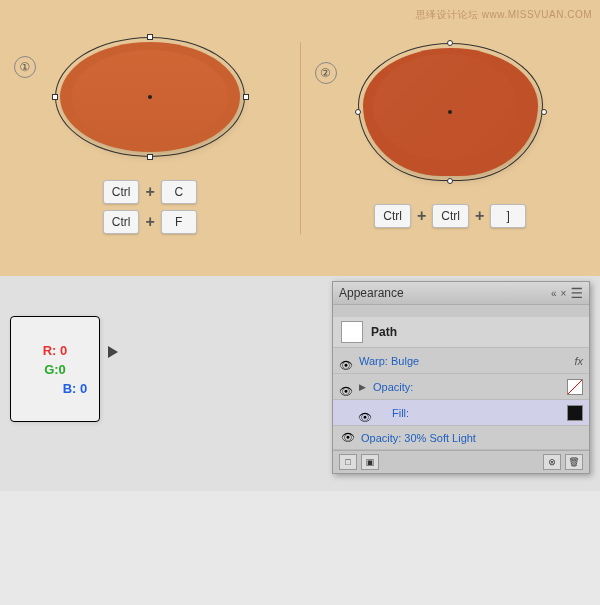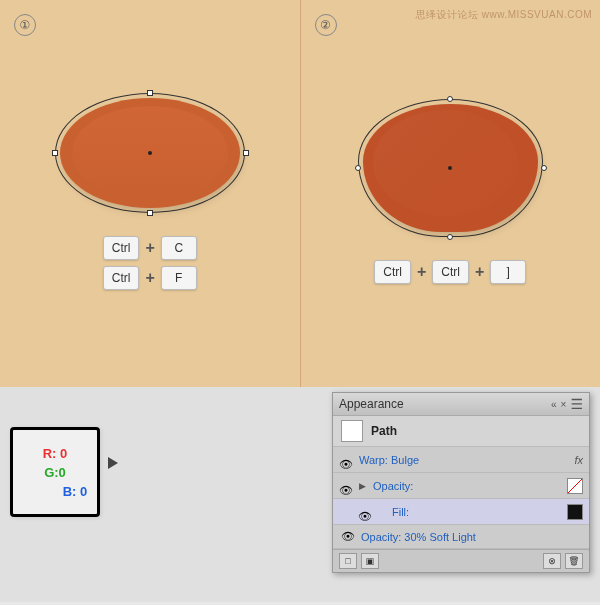--- a/index.html
+++ b/index.html
@@ -1,23 +1,24 @@
 <!DOCTYPE html>
 <html><head>
   <meta charset="utf-8">
   <style>
     * { margin: 0; padding: 0; box-sizing: border-box; }
     body { width: 600px; height: 605px; overflow: hidden; font-family: Arial, sans-serif; background: #e8e8e8; }
 
     .main-canvas {
       width: 600px;
-      height: 387px;
+      height: 276px;
       background: #e8c99a;
       display: flex;
       position: relative;
+      align-items: center;
     }
 
     .watermark {
       position: absolute;
       top: 8px;
       right: 8px;
       font-size: 10px;
       color: #c0956a;
       letter-spacing: 0.5px;
     }
@@ -183,23 +184,23 @@
       background: #e0e0e0;
       position: relative;
       display: flex;
       align-items: flex-start;
       padding: 10px;
     }
 
     
     .rgb-swatch {
       width: 90px;
-      height: 90px;
+      height: 106px;
       background: #f0f0f0;
-      border: 3px solid #000000;
+      border: 1px solid #000000;
       border-radius: 4px;
       display: flex;
       flex-direction: column;
       align-items: center;
       justify-content: center;
       gap: 4px;
       margin-top: 30px;
       box-shadow: 1px 1px 4px rgba(0,0,0,0.1);
     }
 
@@ -266,20 +267,21 @@
       color: #555;
     }
 
     
     .path-header {
       background: #d5d5d5;
       padding: 4px 8px;
       display: flex;
       align-items: center;
       border-bottom: 1px solid #bbb;
+      margin-top: 12px;
     }
 
     .path-thumb {
       width: 22px;
       height: 22px;
       background: white;
       border: 1px solid #999;
       margin-right: 8px;
       flex-shrink: 0;
     }

